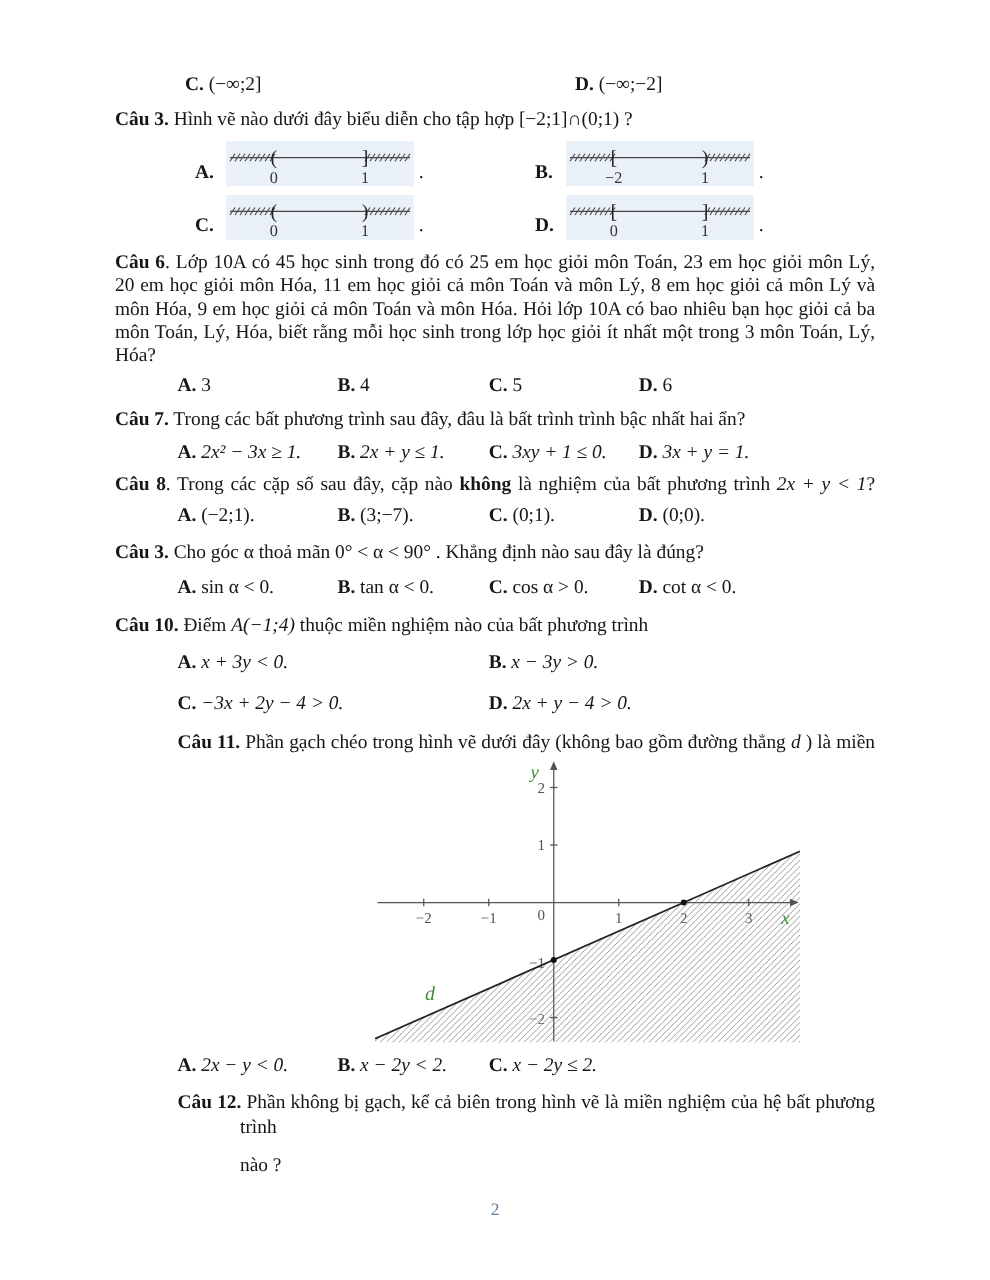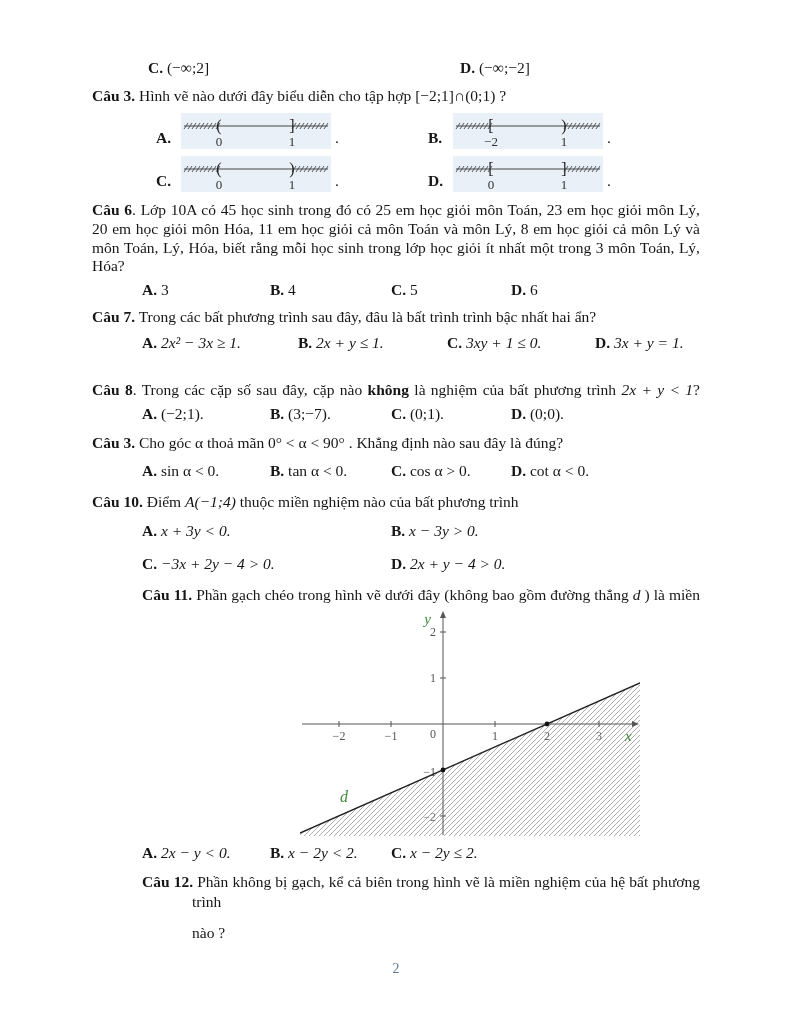--- a/index.html
+++ b/index.html
@@ -115,42 +115,43 @@
             </svg>
           </span>
           <span class="nl-dot">.</span>
         </div>
       </div>
     </div>
 
     <div class="q6">
       <div class="jline"><span class="bl">Câu 6</span><span>. Lớp 10A có 45 học sinh trong đó có 25 em học giỏi môn Toán, 23 em học giỏi môn Lý,</span></div>
       <div class="jline">20 em học giỏi môn Hóa, 11 em học giỏi cả môn Toán và môn Lý, 8 em học giỏi cả môn Lý và</div>
+      <div class="jline">môn Hóa, 9 em học giỏi cả môn Toán và môn Hóa. Hỏi lớp 10A có bao nhiêu bạn học giỏi cả ba</div>
       <div class="jline">môn Toán, Lý, Hóa, biết rằng mỗi học sinh trong lớp học giỏi ít nhất một trong 3 môn Toán, Lý,</div>
       <div>Hóa?</div>
     </div>
     <div class="opt4">
       <div><span class="bl">A.</span> <span>3</span></div>
       <div><span class="bl">B.</span> <span>4</span></div>
       <div><span class="bl">C.</span> <span>5</span></div>
       <div><span class="bl">D.</span> <span>6</span></div>
     </div>
 
     <div class="q" style="margin-top:7px;">
       <span class="qlabel">Câu 7.</span>
       <span>Trong các bất phương trình sau đây, đâu là bất trình trình bậc nhất hai ẩn?</span>
     </div>
-    <div class="opt4" style="margin-top:7px;gap:28px;">
+    <div class="opt4" style="margin-top:7px;">
       <div><span class="bl">A.</span> <span class="m">2x² − 3x ≥ 1.</span></div>
       <div><span class="bl">B.</span> <span class="m">2x + y ≤ 1.</span></div>
       <div><span class="bl">C.</span> <span class="m">3xy + 1 ≤ 0.</span></div>
       <div><span class="bl">D.</span> <span class="m">3x + y = 1.</span></div>
     </div>
 
-    <div class="qinline jline" style="margin-top:27px;">
+    <div class="qinline jline" style="margin-top:7px;">
       <span class="bl">Câu 8</span><span>. Trong các cặp số sau đây, cặp nào </span><span class="bl">không</span><span> là nghiệm của bất phương trình </span><span class="m">2x + y &lt; 1</span><span>?</span>
     </div>
     <div class="opt4" style="margin-top:5px;">
       <div><span class="bl">A.</span> <span>(−2;1).</span></div>
       <div><span class="bl">B.</span> <span>(3;−7).</span></div>
       <div><span class="bl">C.</span> <span>(0;1).</span></div>
       <div><span class="bl">D.</span> <span>(0;0).</span></div>
     </div>
 
     <div class="q" style="margin-top:10px;">

